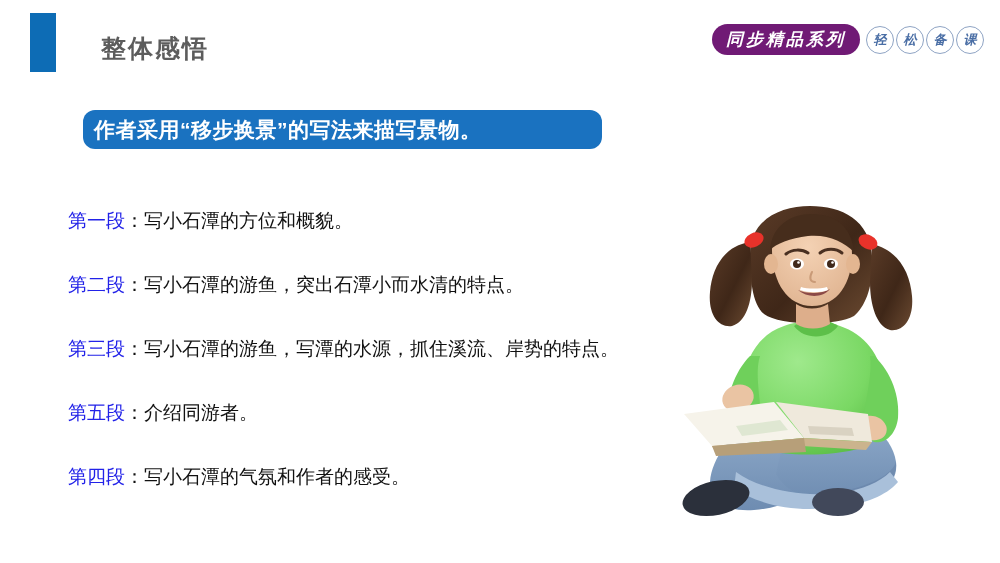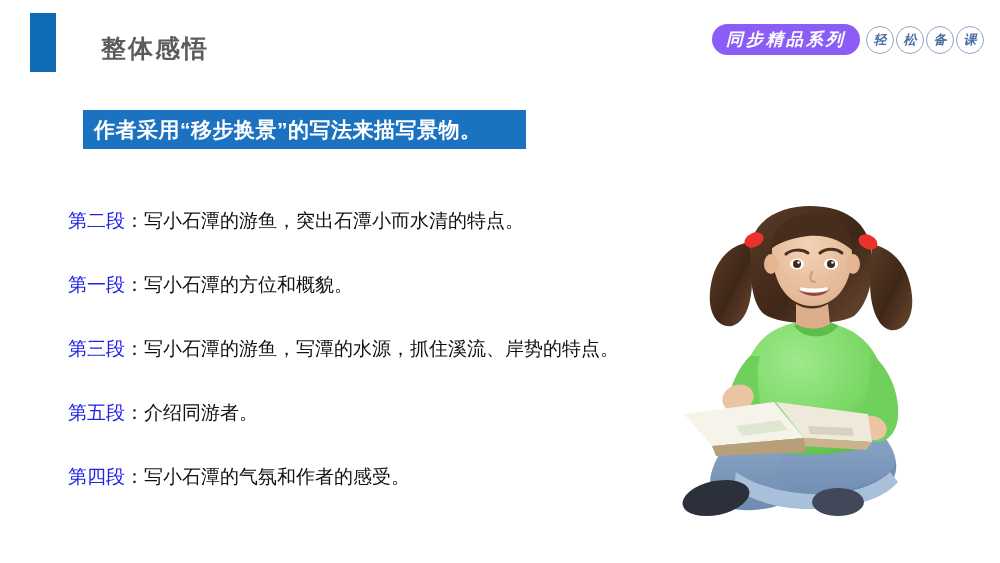--- a/index.html
+++ b/index.html
@@ -43,21 +43,21 @@
   
   .brand {
     position: absolute;
     right: 16px;
     top: 24px;
     display: flex;
     align-items: center;
     gap: 6px;
   }
   .brand-pill {
-    background: #8b5cf6;
+    background: #701a75;
     color: #ffffff;
     border-radius: 16px;
     padding: 5px 14px 6px 14px;
     font-size: 17px;
     font-weight: bold;
     font-style: italic;
     letter-spacing: 3px;
     line-height: 20px;
     white-space: nowrap;
     font-family: "DejaVu Serif", "Liberation Serif", serif;
@@ -80,27 +80,28 @@
     align-items: center;
     justify-content: center;
     font-family: "DejaVu Serif", "Liberation Serif", serif;
   }
 
   
   .statement-banner {
     position: absolute;
     left: 83px;
     top: 110px;
-    width: 443px;
+    width: 519px;
     height: 39px;
     background: #1a72c0;
     display: flex;
     align-items: center;
     box-sizing: border-box;
     padding: 0 11px;
+    border-radius: 12px;
   }
   .statement-text {
     color: #ffffff;
     font-size: 21px;
     font-weight: bold;
     letter-spacing: 0.5px;
     line-height: 26px;
     white-space: nowrap;
   }
 
@@ -158,25 +159,25 @@
     </div>
   </div>
 
   <div class="statement-banner">
     <span class="statement-text">作者采用“移步换景”的写法来描写景物。</span>
   </div>
 
   <div class="para-list">
 
     <div class="para-item">
+      <span class="para-label">第一段</span><span class="para-sep">：</span><span class="para-body">写小石潭的方位和概貌。</span>
+    </div>
+
+    <div class="para-item">
       <span class="para-label">第二段</span><span class="para-sep">：</span><span class="para-body">写小石潭的游鱼，突出石潭小而水清的特点。</span>
-    </div>
-
-    <div class="para-item">
-      <span class="para-label">第一段</span><span class="para-sep">：</span><span class="para-body">写小石潭的方位和概貌。</span>
     </div>
 
     <div class="para-item">
       <span class="para-label">第三段</span><span class="para-sep">：</span><span class="para-body">写小石潭的游鱼，写潭的水源，抓住溪流、岸势的特点。</span>
     </div>
 
     <div class="para-item">
       <span class="para-label">第五段</span><span class="para-sep">：</span><span class="para-body">介绍同游者。</span>
     </div>
 

